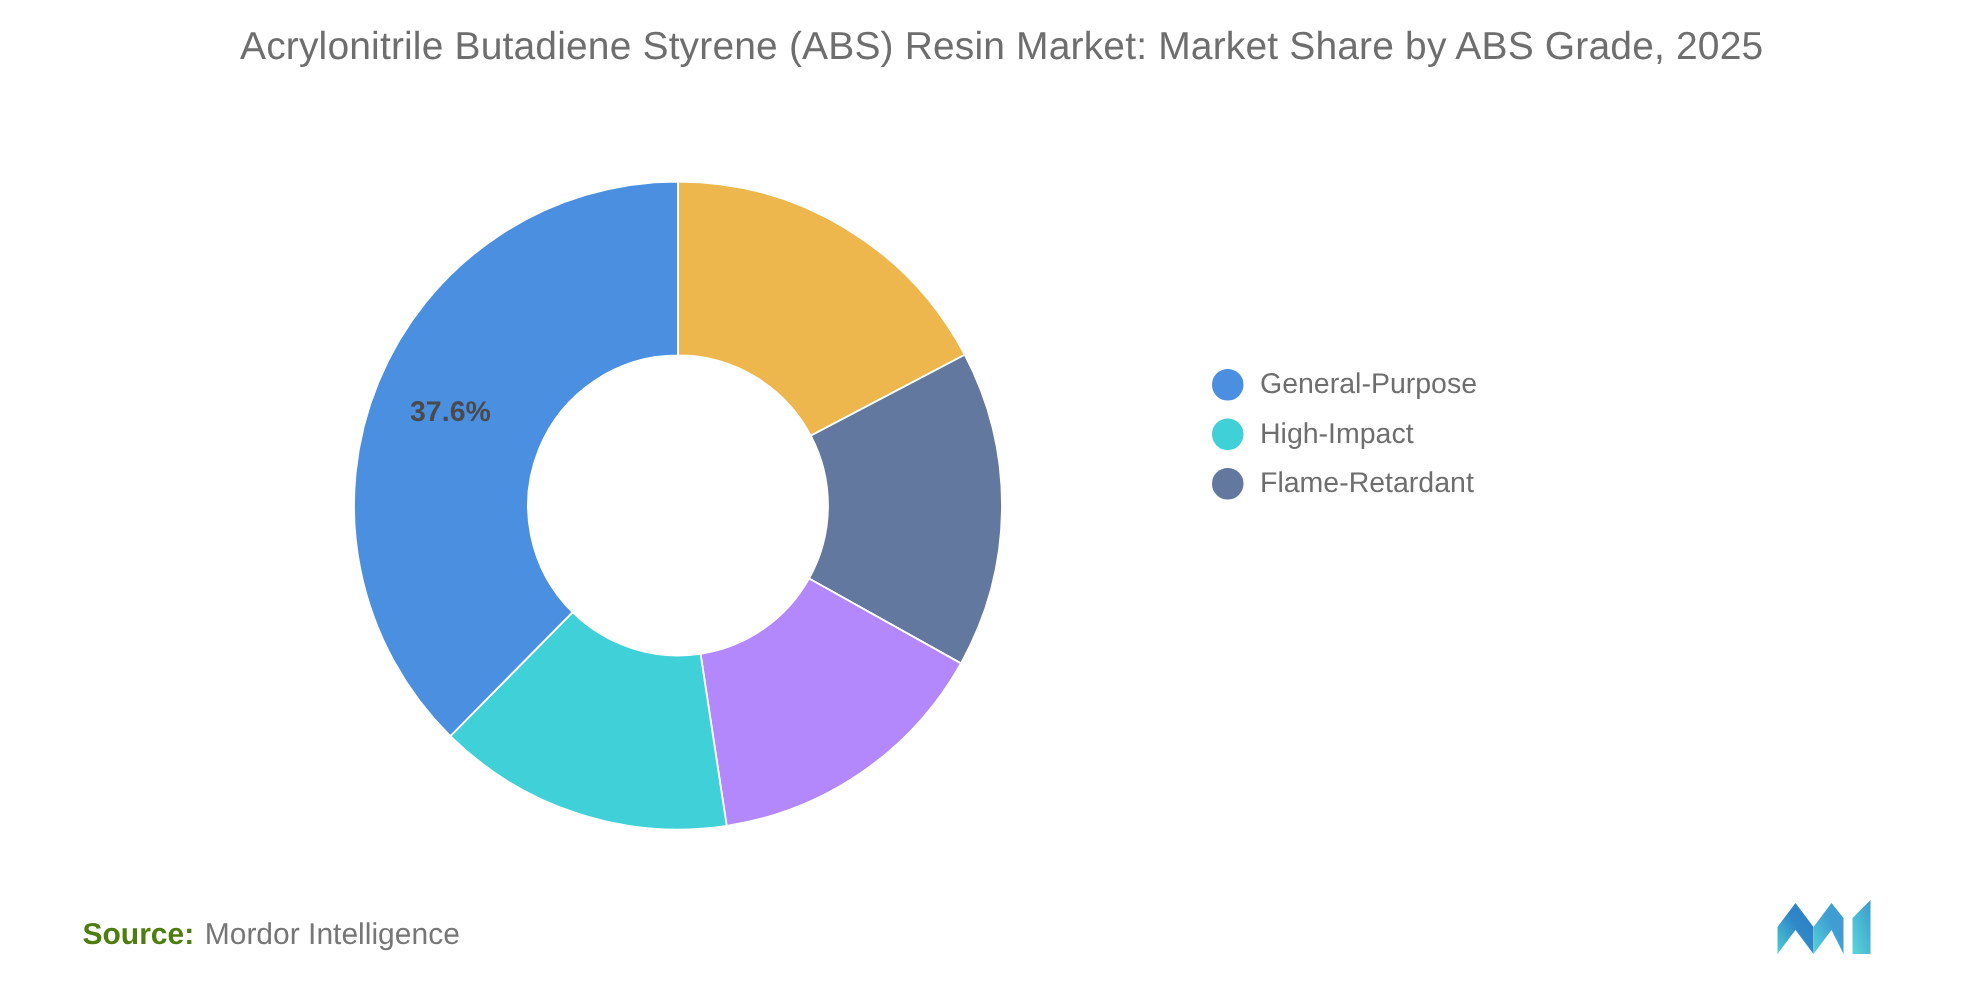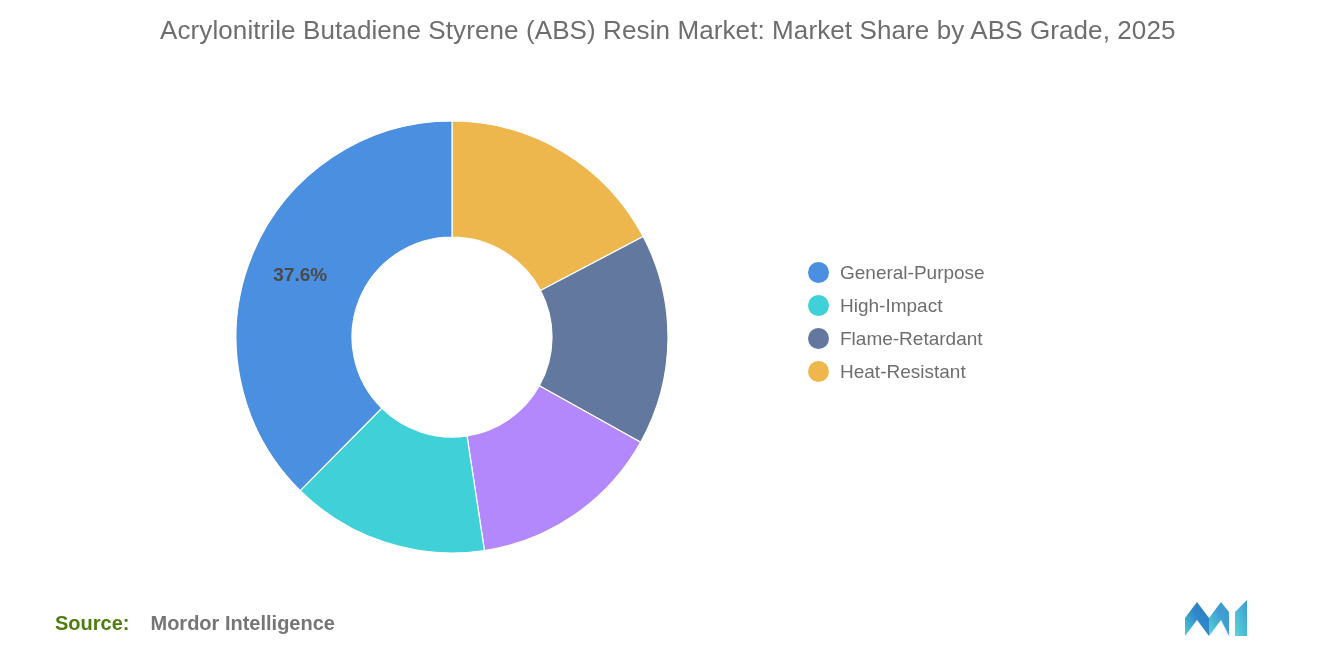--- a/index.html
+++ b/index.html
@@ -49,21 +49,20 @@
     font-size: 19px;
     fill: #4a4a4a;
   }
 
   
   #legend {
     position: absolute;
     left: 808px;
     top: 240px;
     width: 300px;
-    margin-top: 16px;
   }
   .legend-item {
     display: flex;
     align-items: center;
     height: 33px;
   }
   .legend-swatch {
     width: 21px;
     height: 21px;
     border-radius: 50%;
@@ -84,23 +83,23 @@
     top: 612px;
     font-size: 20px;
     color: #6e6e6e;
     white-space: nowrap;
   }
   #source-label {
     font-weight: 700;
     color: #4d7c0f;
   }
   #source-value {
-    font-weight: 700;
+    font-weight: 400;
     color: #767676;
-    margin-left: 21px;
+    margin-left: 7px;
   }
 
   #brand-logo {
     position: absolute;
     left: 1183px;
     top: 596px;
     width: 78px;
     height: 44px;
   }
 </style>
@@ -135,24 +134,20 @@
       <span class="legend-label">General-Purpose</span>
     </div>
     <div class="legend-item">
       <span class="legend-swatch" style="background: rgb(63, 208, 216);"></span>
       <span class="legend-label">High-Impact</span>
     </div>
     <div class="legend-item">
       <span class="legend-swatch" style="background: rgb(99, 120, 158);"></span>
       <span class="legend-label">Flame-Retardant</span>
     </div>
-    <div class="legend-item">
-      <span class="legend-swatch" style="background: rgb(237, 183, 78);"></span>
-      <span class="legend-label">Heat-Resistant</span>
-    </div>
   </div>
 
 <div id="source-line">
   <span id="source-label">Source:</span><span id="source-value">Mordor Intelligence</span>
 </div>
 
 <svg id="brand-logo" viewBox="0 0 78 44">
   <defs>
     <linearGradient id="mi-grad-a" x1="0" y1="1" x2="1" y2="0">
       <stop offset="0%" stop-color="#4ccfd4"></stop>

